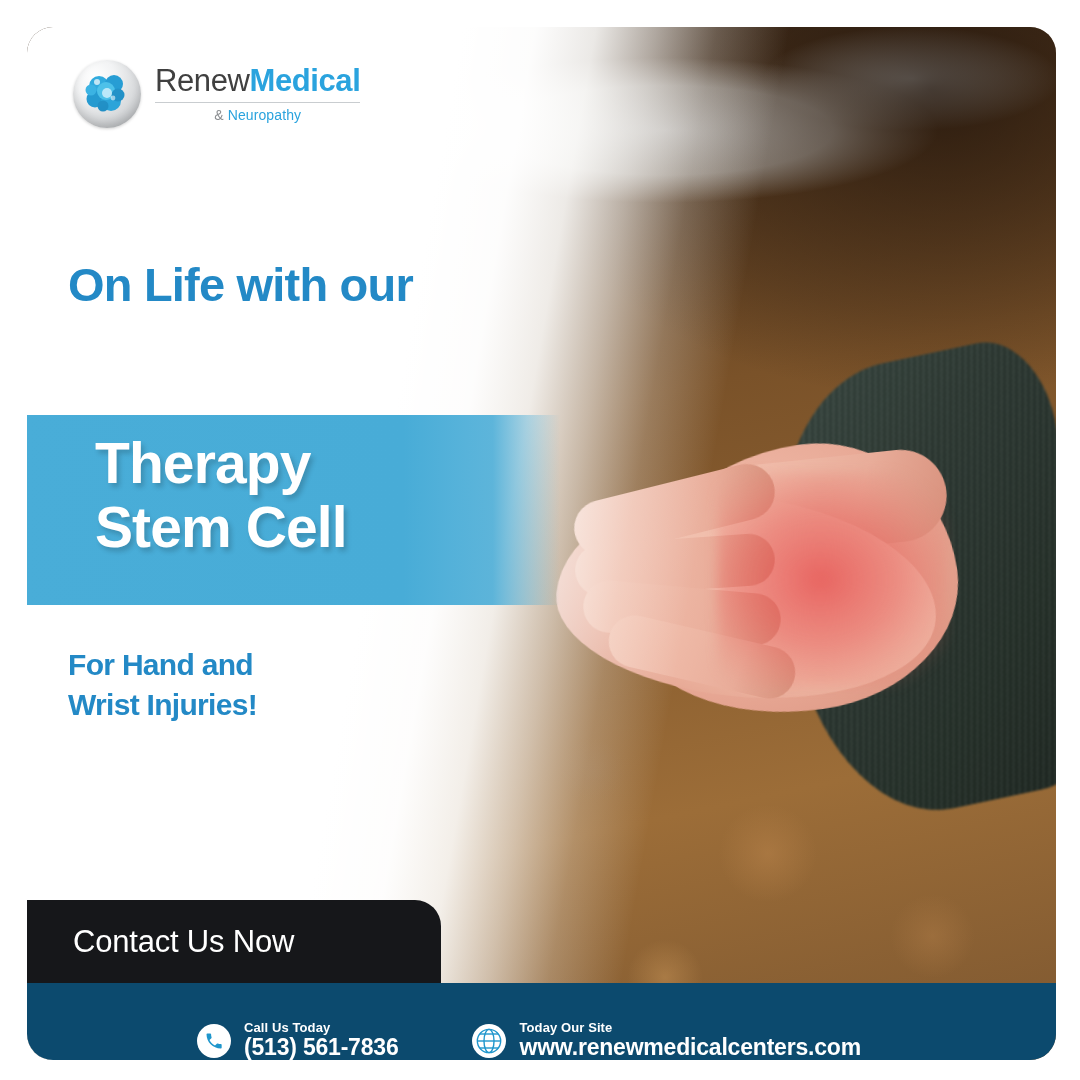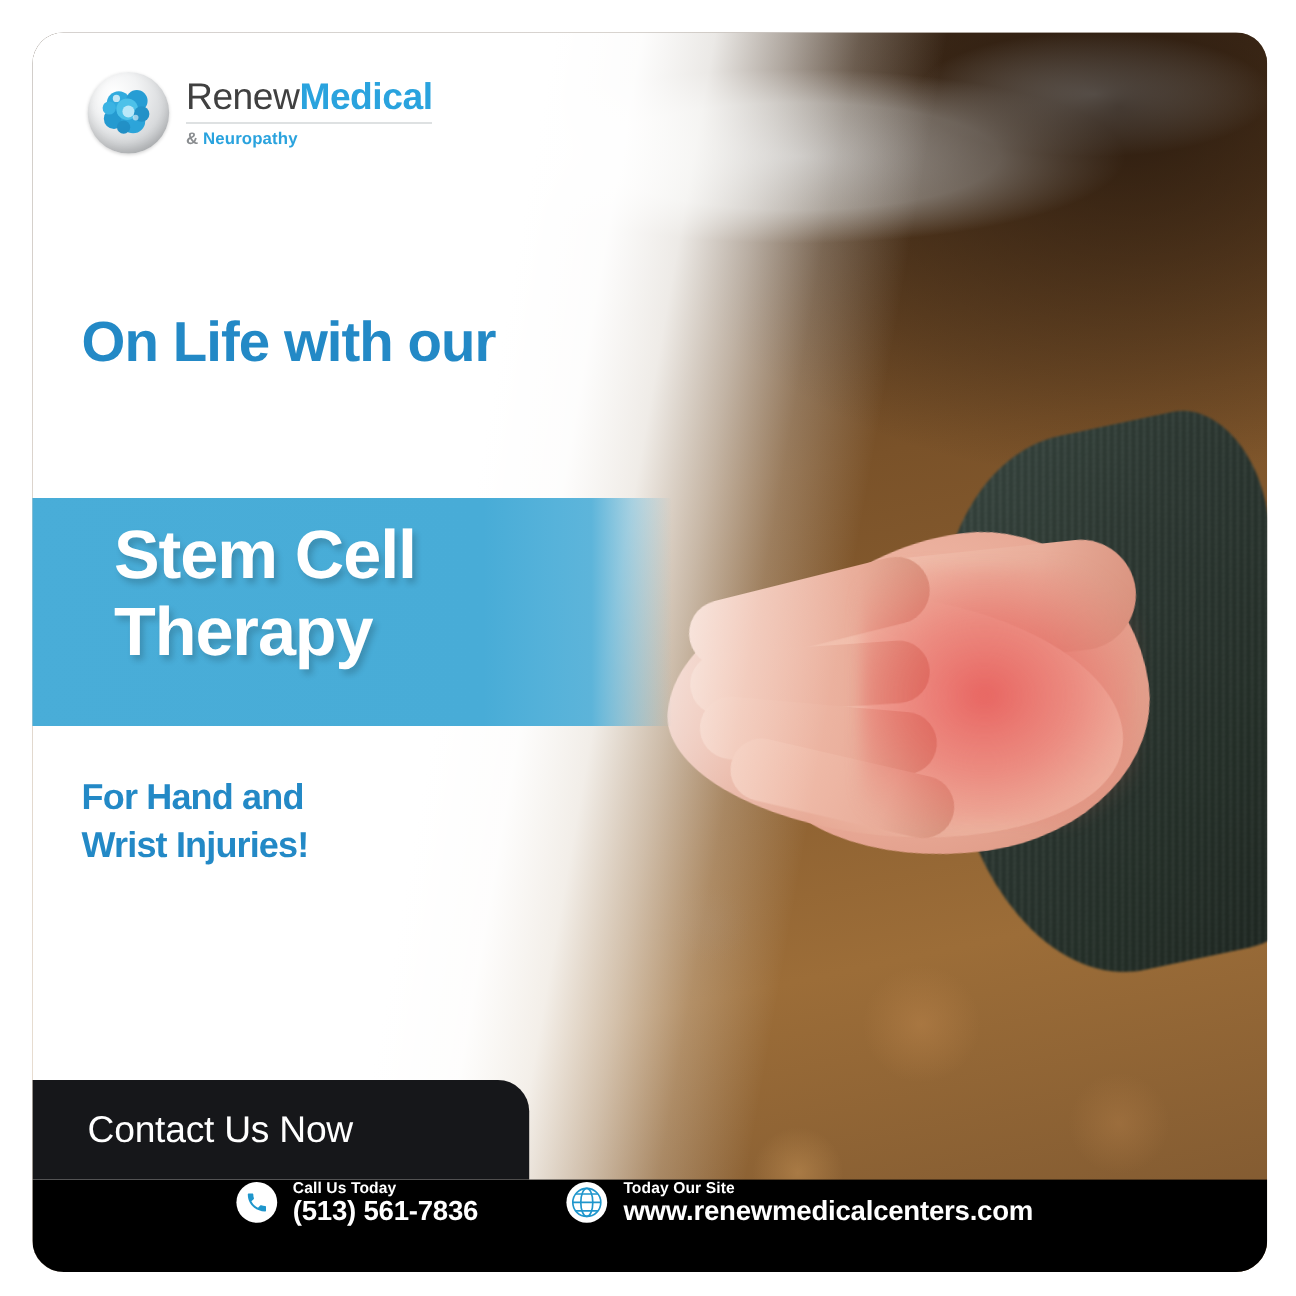--- a/index.html
+++ b/index.html
@@ -111,21 +111,21 @@
     background:radial-gradient(circle at 32% 26%, #ffffff 0%, #f2f3f4 30%, #d8dadc 62%, #b9bcbf 88%, #9fa3a6 100%);
     box-shadow:inset 0 -5px 9px rgba(0,0,0,.14), 0 1px 3px rgba(0,0,0,.18);
     position:relative; overflow:hidden;
   }
   .logo-orb svg{ position:absolute; left:0; top:0; }
   .logo-text{ display:flex; flex-direction:column; }
   .logo-wordmark{ font-size:31px; letter-spacing:-.4px; line-height:1; white-space:nowrap; }
   .lw-a{ color:#404040; font-weight:400; }
   .lw-b{ color:#2aa3de; font-weight:700; }
   .logo-rule{ height:1px; background:#c9cdd0; margin:6px 0 4px; }
-  .logo-sub{ font-size:14px; font-weight:700; text-align:left; letter-spacing:.1px; }
+  .logo-sub{ font-size:14px; font-weight:400; text-align:center; letter-spacing:.1px; }
   .ls-a{ color:#8a8d90; }
   .ls-b{ color:#2aa3de; }
 
   
   .headline{
     position:absolute; left:41px; top:228px;
     font-size:47px; line-height:1.29; color:#2389c6;
     letter-spacing:-.8px;
   }
   .headline .b{ font-weight:700; }
@@ -162,22 +162,22 @@
   }
   .cta-label{
     color:#ffffff; font-size:31px; font-weight:500;
     letter-spacing:-.2px; padding-left:46px;
   }
 
   
   .footer{
     position:absolute; left:0; bottom:0;
     width:100%; height:77px;
-    background:#000000;
-    display:flex; align-items:flex-start;
+    background:#0c4a6e;
+    display:flex; align-items:flex-end;
     padding-left:170px; gap:74px;
   }
   .fitem{ display:flex; align-items:center; gap:13px; }
   .ficon{
     width:34px; height:34px; border-radius:50%;
     background:#ffffff; display:flex; align-items:center; justify-content:center;
     flex:0 0 34px;
   }
   .ftext{ display:flex; flex-direction:column; line-height:1.08; }
   .fsmall{ color:#ffffff; font-size:13px; font-weight:700; letter-spacing:.1px; }
@@ -235,22 +235,22 @@
 
   <div class="headline">
     <div>
       <span class="b">On Life</span>
       <span class="n">with our</span>
     </div>
   </div>
 
   <div class="band"></div>
   <div class="band-text">
+    <div>Therapy</div>
     <div>Stem Cell</div>
-    <div>Therapy</div>
   </div>
 
   <div class="subhead">
     <div>
       <span class="n">For</span>
       <span class="b">Hand</span>
       <span class="n">and</span>
     </div>
     <div>
       <span class="b">Wrist Injuries!</span>

